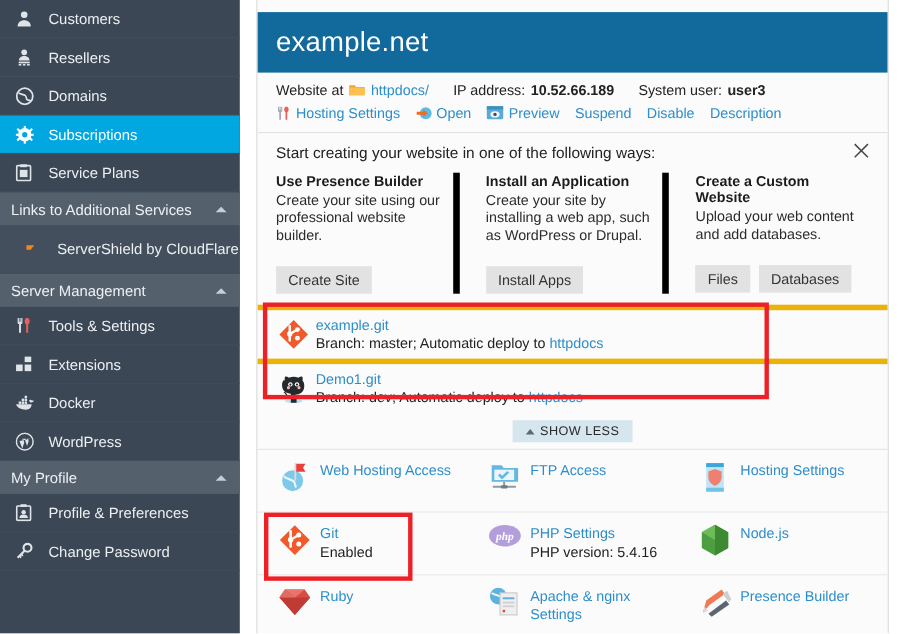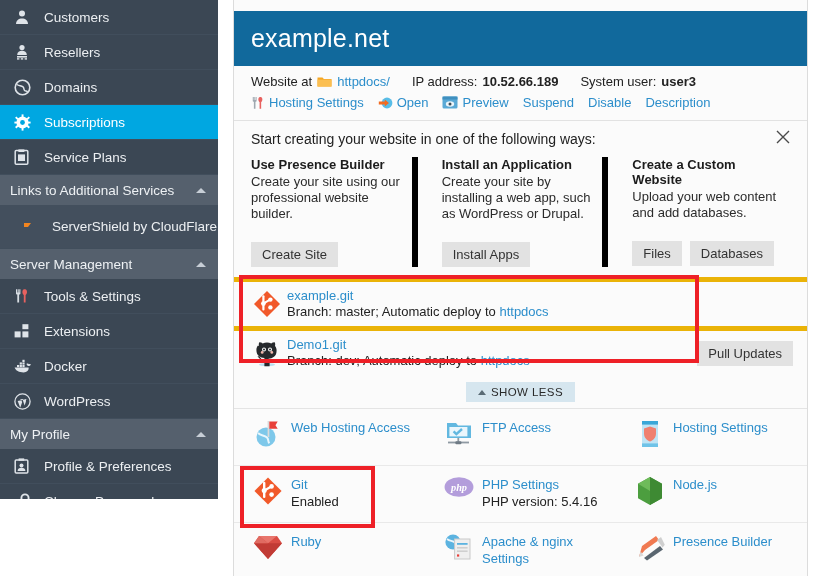--- a/index.html
+++ b/index.html
@@ -7,21 +7,21 @@
     margin: 0; padding: 0;
     width: 820px; height: 576px;
     background: #ffffff;
     font-family: "Liberation Sans", sans-serif;
     overflow: hidden;
   }
   #root { position: relative; width: 820px; height: 576px; background:#fff; }
 
   
   #sidebar {
-    position: absolute; left: 0; top: 0; width: 218px; height: 499px;
+    position: absolute; left: 0; top: 0; width: 218px; height: 576px;
     background: #3b4754;
     color: #e6eaee;
     overflow: hidden;
   }
   .nav-item {
     display: flex; align-items: center;
     height: 35px; padding-left: 14px;
     font-size: 13.5px; color: #eceff2;
     border-bottom: 1px solid #414e5c;
     cursor: pointer;
@@ -443,23 +443,20 @@
             <circle cx="11" cy="10.6" r="1" fill="#26292c"></circle>
               <circle cx="17" cy="10.6" r="1" fill="#26292c"></circle>
             <circle cx="9.2" cy="13.4" r="1.4" fill="#f0b7ac"></circle>
               <circle cx="18.8" cy="13.4" r="1.4" fill="#f0b7ac"></circle>
           </svg>
         </span>
         <span class="r-txt">
           <span class="name">Demo1.git</span><br>
           <span>Branch: dev; Automatic deploy to </span><span class="lnk">httpdocs</span>
         </span>
-        <span class="r-btn">
-          <button class="btn" style="margin-top:0;">Pull Updates</button>
-        </span>
       </div>
 
       <div class="redbox" style="left:5px; top:-2px; width:460px; height:88px;"></div>
     </div>
 
     <div class="showless-wrap">
       <div class="showless">
         <span class="up"></span>
         <span>SHOW LESS</span>
       </div>

